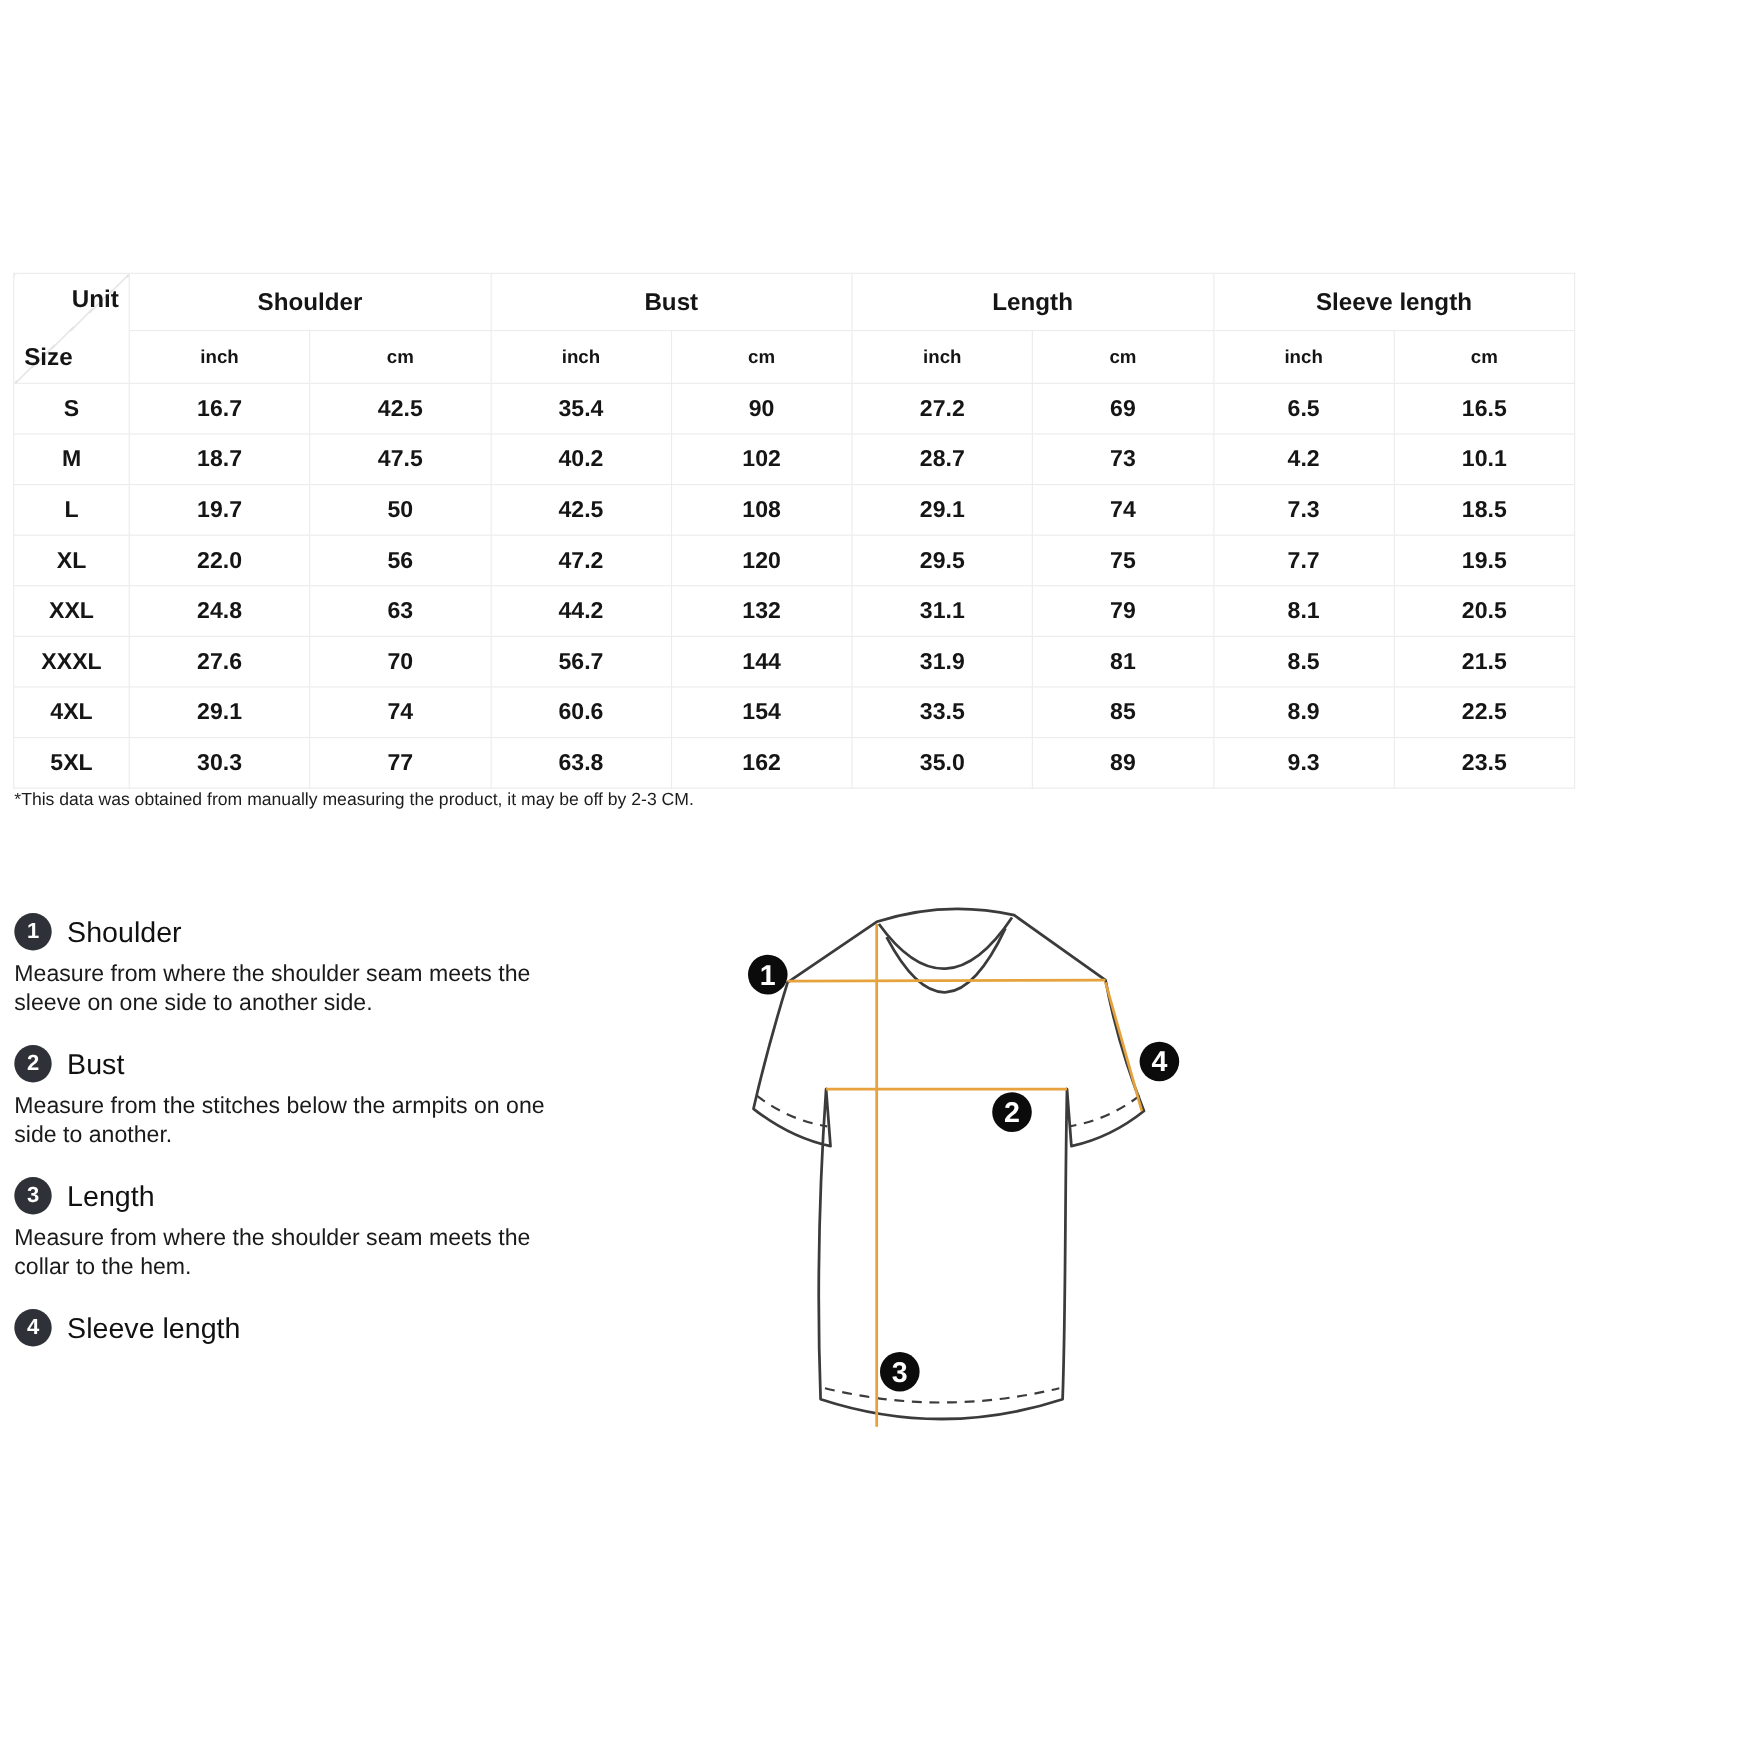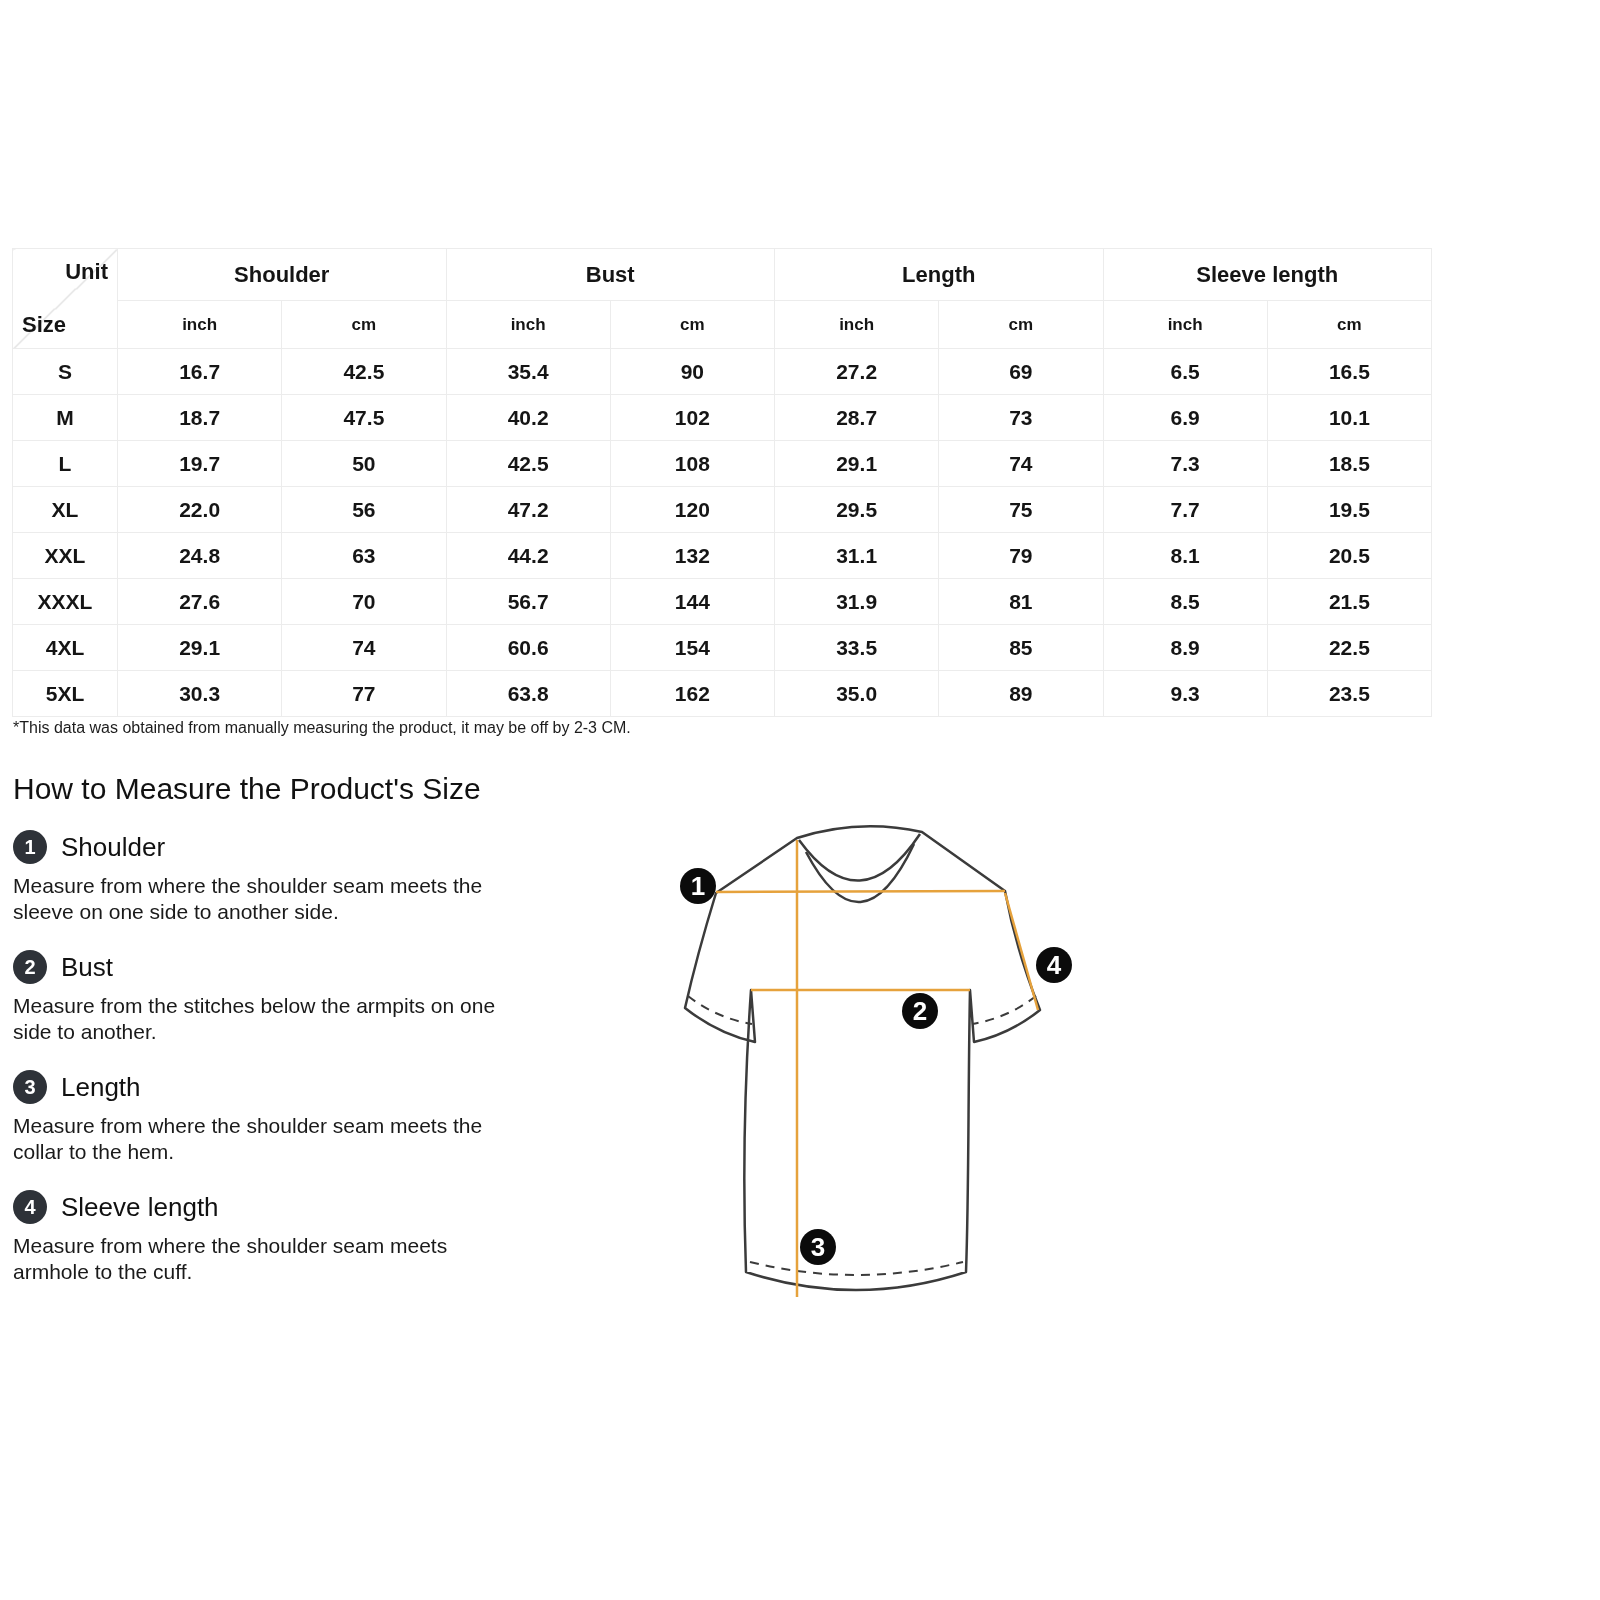--- a/index.html
+++ b/index.html
@@ -108,21 +108,21 @@
         </tr>
 
         <tr>
           <th>M</th>
           <td>18.7</td>
           <td>47.5</td>
           <td>40.2</td>
           <td>102</td>
           <td>28.7</td>
           <td>73</td>
-          <td>6.9</td>
+          <td>4.2</td>
           <td>10.1</td>
         </tr>
 
         <tr>
           <th>L</th>
           <td>19.7</td>
           <td>50</td>
           <td>42.5</td>
           <td>108</td>
           <td>29.1</td>
@@ -188,21 +188,20 @@
           <td>35.0</td>
           <td>89</td>
           <td>9.3</td>
           <td>23.5</td>
         </tr>
       </tbody>
   </table>
 
   <div class="footnote">*This data was obtained from manually measuring the product, it may be off by 2-3 CM.</div>
 
-  <div class="howto-heading">How to Measure the Product's Size</div>
 
   <div class="measure-list">
 
       <div class="measure-item">
         <div class="item-head">
           <span class="badge">1</span>
           <span class="item-title">Shoulder</span>
         </div>
         <div class="item-desc">Measure from where the shoulder seam meets the
 sleeve on one side to another side.</div>
@@ -224,22 +223,20 @@
         </div>
         <div class="item-desc">Measure from where the shoulder seam meets the
 collar to the hem.</div>
       </div>
 
       <div class="measure-item">
         <div class="item-head">
           <span class="badge">4</span>
           <span class="item-title">Sleeve length</span>
         </div>
-        <div class="item-desc">Measure from where the shoulder seam meets
-armhole to the cuff.</div>
       </div>
     </div>
 
   <div class="tshirt-wrap">
     <svg viewBox="600 780 560 560" xmlns="http://www.w3.org/2000/svg">
 
       <path d="M797,838 L716,893
            Q697,955 685,1008
            Q718,1034 755,1042
            L751,990

